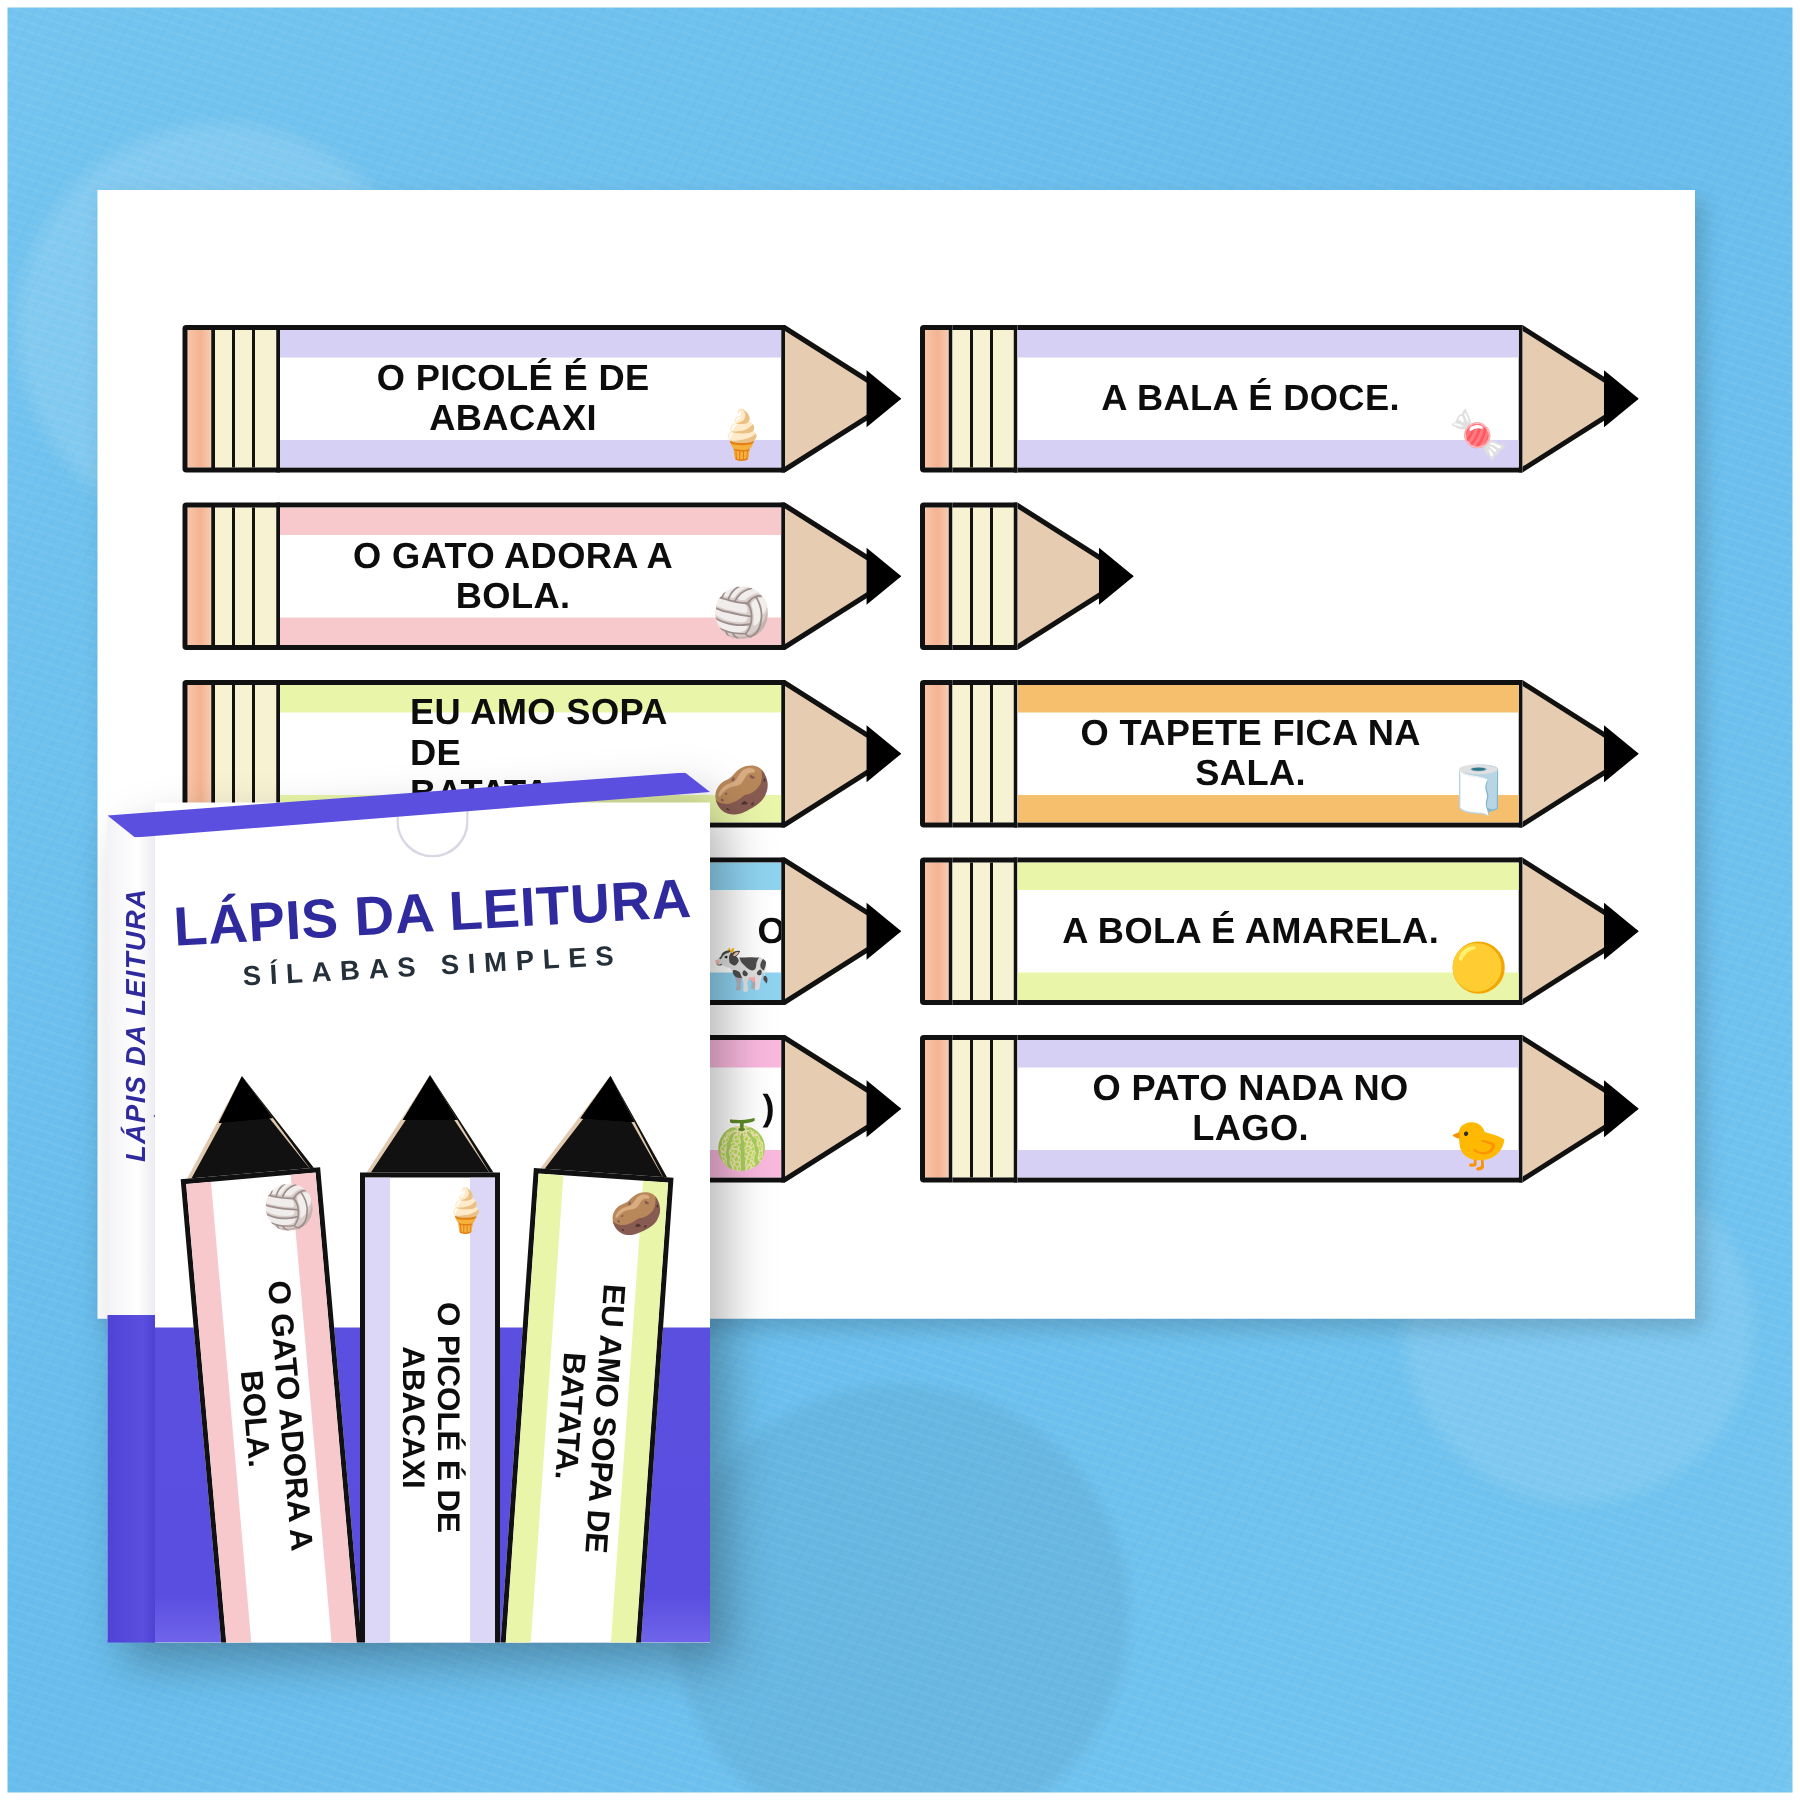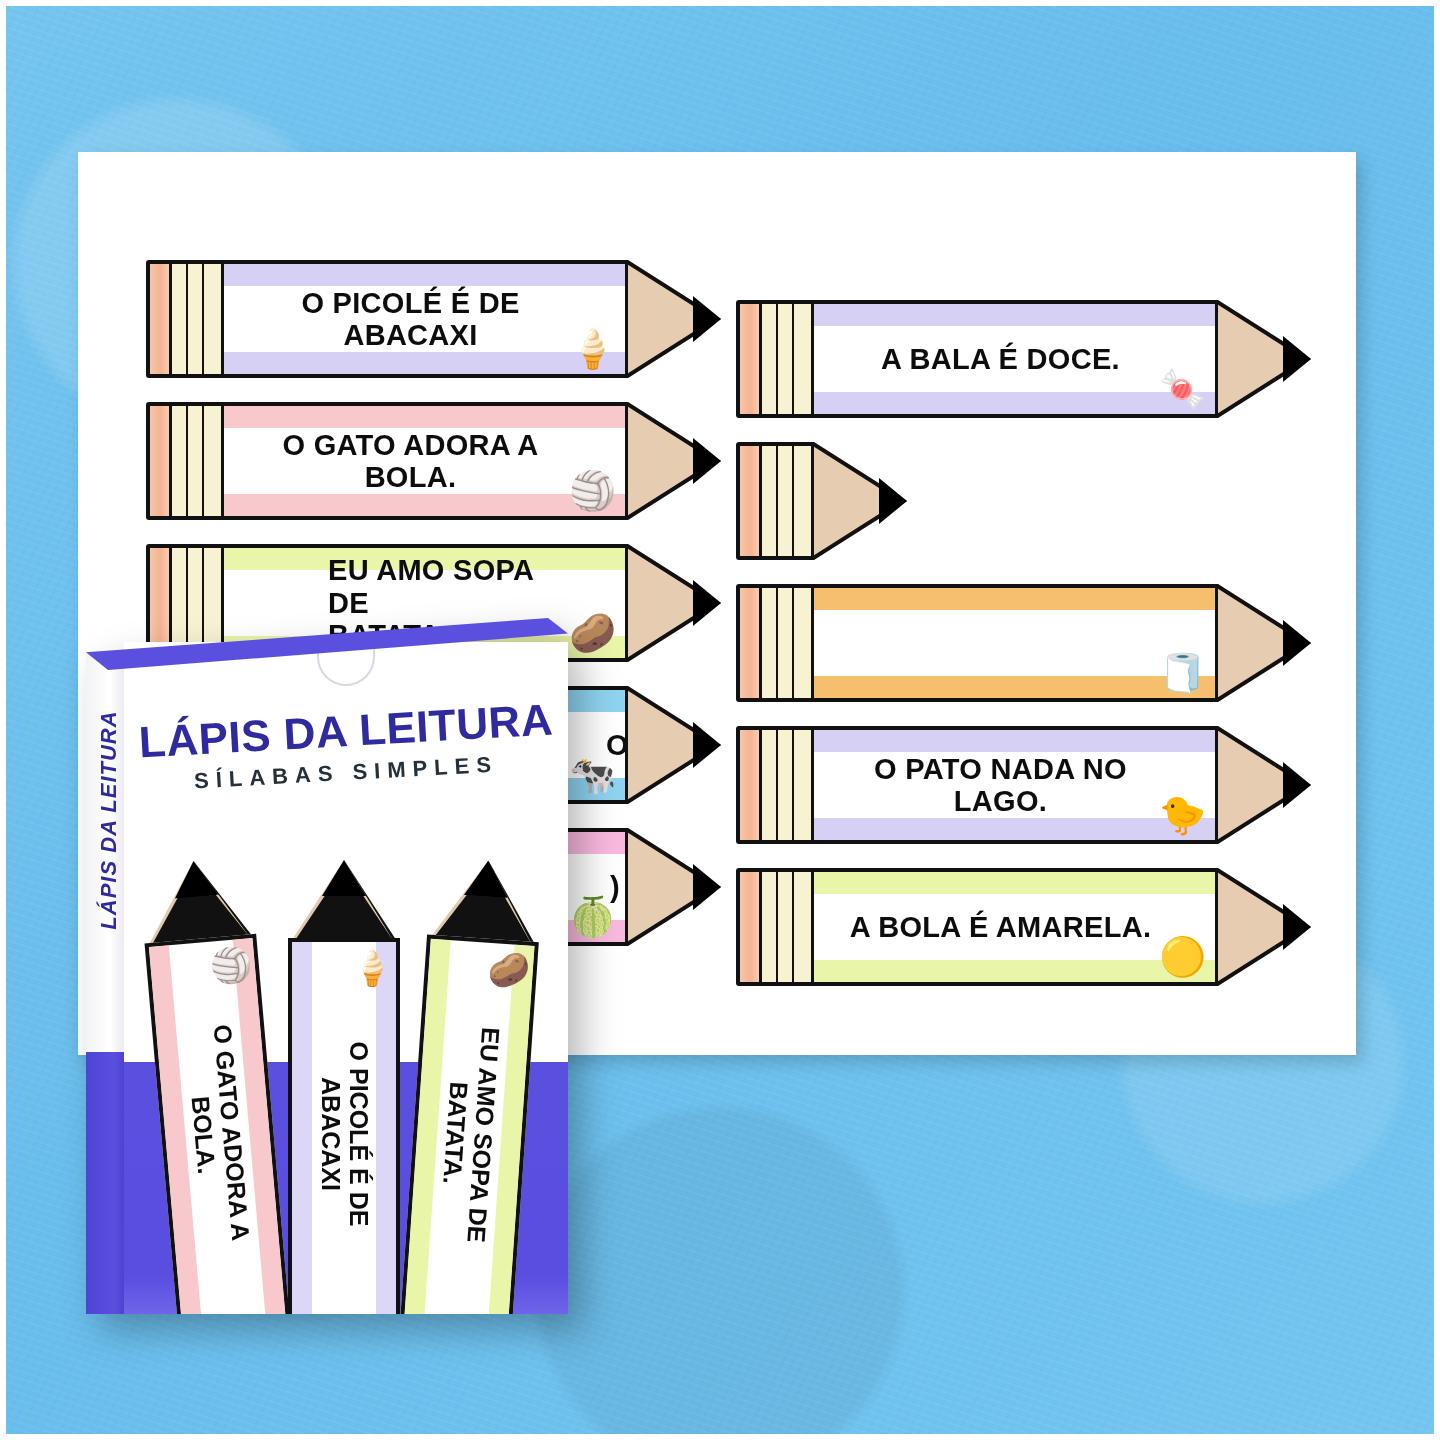--- a/index.html
+++ b/index.html
@@ -40,21 +40,21 @@
     position: absolute;
     left: 78px; top: 152px;
     width: 1278px; height: 903px;
     background: #ffffff;
     box-shadow: 6px 8px 16px rgba(0,0,0,.17);
   }
 
   
   .col { position: absolute; }
   #col-left  { left: 68px;  top: 108px; }
-  #col-right { left: 658px; top: 108px; margin-top: 40px; }
+  #col-right { left: 658px; top: 108px; }
 
   .pencil {
     position: relative;
     width: 575px;
     height: 118px;
     margin-bottom: 24px;
     display: flex;
     align-items: stretch;
   }
 
@@ -431,54 +431,56 @@
           <div class="lead"></div>
       </div>
     </div>
 
     <div class="pencil">
       <div class="eraser"></div>
       <div class="ferrule"></div>
       <div class="barrel">
         <div class="stripe top" style="background:#f6bf6d"></div>
         <div class="stripe bot" style="background:#f6bf6d"></div>
+        <div class="sentence">O TAPETE FICA NA
+SALA.</div>
         <div class="pic">🧻</div>
+      </div>
+      <div class="tip">
+        <div class="wood"></div>
+          <div class="woodline"></div>
+          <div class="lead"></div>
+      </div>
+    </div>
+
+    <div class="pencil">
+      <div class="eraser"></div>
+      <div class="ferrule"></div>
+      <div class="barrel">
+        <div class="stripe top" style="background:#e9f5a8"></div>
+        <div class="stripe bot" style="background:#e9f5a8"></div>
+        <div class="sentence">A BOLA É AMARELA.</div>
+        <div class="pic">🟡</div>
       </div>
       <div class="tip">
         <div class="wood"></div>
           <div class="woodline"></div>
           <div class="lead"></div>
       </div>
     </div>
 
     <div class="pencil">
       <div class="eraser"></div>
       <div class="ferrule"></div>
       <div class="barrel">
         <div class="stripe top" style="background:#d7d0f5"></div>
         <div class="stripe bot" style="background:#d7d0f5"></div>
         <div class="sentence">O PATO NADA NO
 LAGO.</div>
         <div class="pic">🐤</div>
-      </div>
-      <div class="tip">
-        <div class="wood"></div>
-          <div class="woodline"></div>
-          <div class="lead"></div>
-      </div>
-    </div>
-
-    <div class="pencil">
-      <div class="eraser"></div>
-      <div class="ferrule"></div>
-      <div class="barrel">
-        <div class="stripe top" style="background:#e9f5a8"></div>
-        <div class="stripe bot" style="background:#e9f5a8"></div>
-        <div class="sentence">A BOLA É AMARELA.</div>
-        <div class="pic">🟡</div>
       </div>
       <div class="tip">
         <div class="wood"></div>
           <div class="woodline"></div>
           <div class="lead"></div>
       </div>
     </div>
 
   </div>
 </div>

